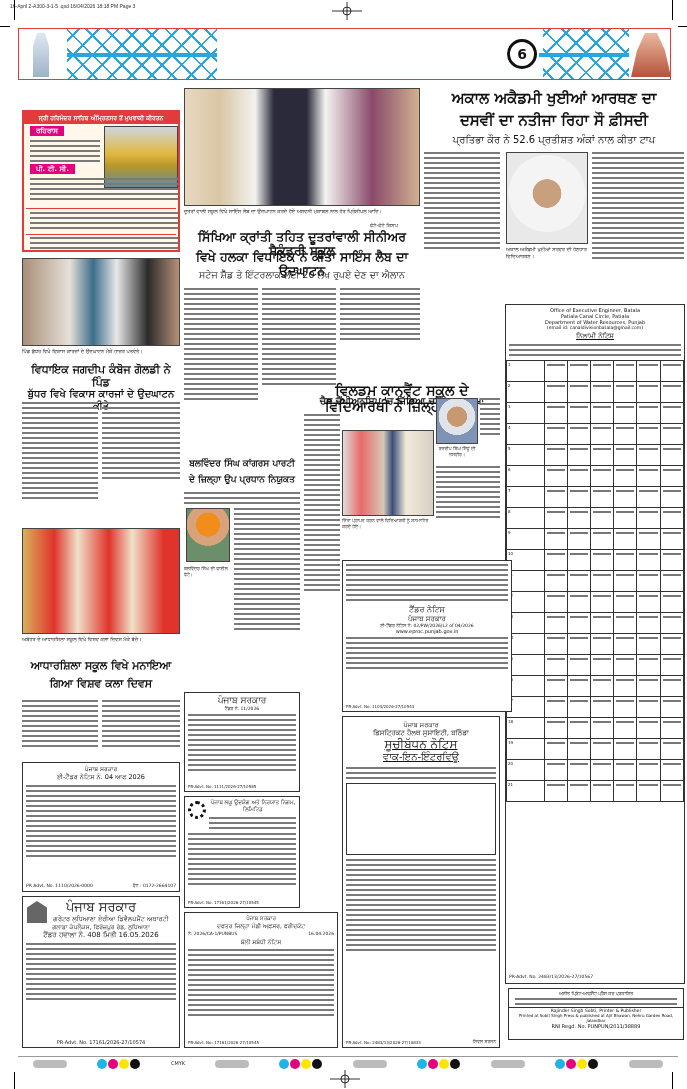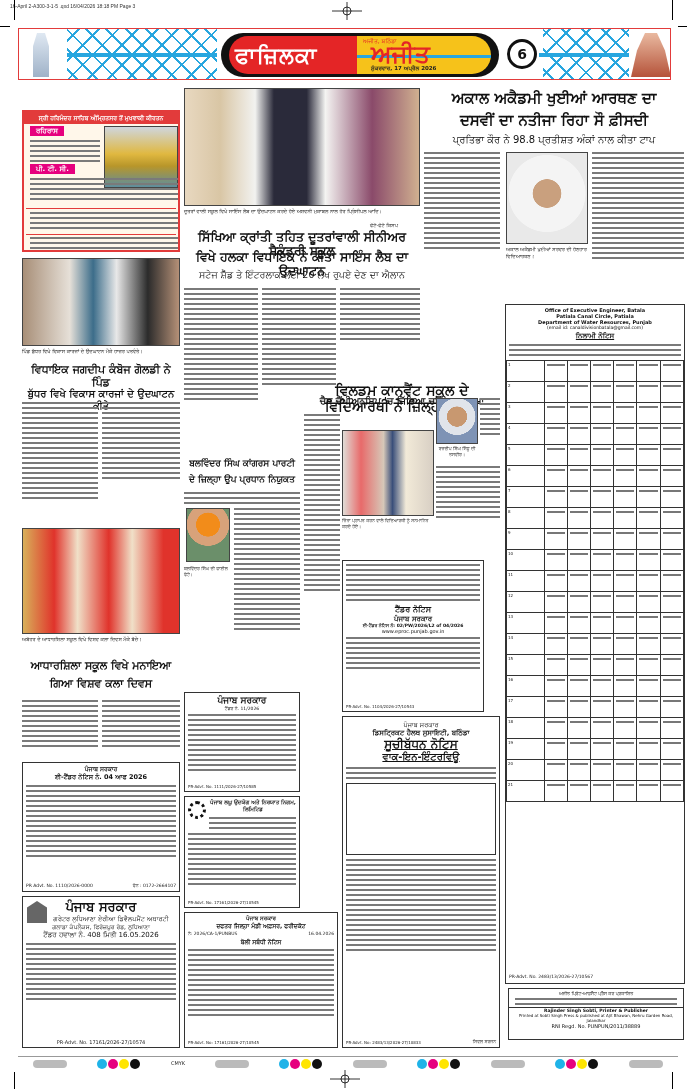--- a/index.html
+++ b/index.html
@@ -24,21 +24,21 @@
 
 .box{border:1px solid #333;background:#fff}
 .redbox{border:2px solid #e23b3b;background:#fff7ea}
 .photo{background:linear-gradient(135deg,#c98c5a,#8a5a3a 40%,#e8e0d0 60%,#6b7fa0);border:1px solid #444}
 .lines{display:flex;flex-direction:column;gap:3px}
 .lines i{display:block;height:2px;background:#7a7a7a}
 .hl{font-weight:bold;color:#111;text-align:center;line-height:1.15}
 .cap{font-size:5px;color:#222;line-height:1.3}
 .tbl{border-collapse:collapse;width:100%;font-size:4px}
 .tbl td{border:1px solid #333;height:21px;vertical-align:top;padding:1px}
-.adtitle{font-weight:bold;text-align:center}
+.adtitle{font-weight:normal;text-align:center}
 .dots span{display:inline-block;width:10px;height:10px;border-radius:50%;margin-right:1px}
 .oval{display:inline-block;width:34px;height:8px;border-radius:4px;background:#bbb}
 </style>
 </head>
 <body>
 
 <div class="abs slug">16-April 2-A300-3-1-5 .qxd   16/04/2026   18:18 PM   Page 3</div>
 <div class="abs crop" style="left:14px;top:0;width:1px;height:20px"></div>
 <div class="abs crop" style="left:0;top:26px;width:10px;height:1px"></div>
 <div class="abs crop" style="left:672px;top:0;width:1px;height:20px"></div>
@@ -48,29 +48,20 @@
       <line x1="0" y1="9" x2="30" y2="9" stroke="#000" stroke-width="0.8"></line>
       <line x1="15" y1="0" x2="15" y2="18" stroke="#000" stroke-width="0.8"></line>
       <circle cx="15" cy="9" r="4" fill="none" stroke="#000" stroke-width="0.8"></circle>
     </svg>
 </div>
 
 <div class="abs mast">
   <div class="tower" style="left:2px;background:linear-gradient(#dfe8f2,#9fb2c8);clip-path:polygon(40% 0,60% 0,70% 30%,70% 100%,30% 100%,30% 30%)"></div>
   <div class="pat" style="left:48px;width:150px"></div>
   <div class="band" style="left:48px;width:150px"></div>
-  <div class="pill">
-    <div class="red"></div>
-      <div class="yel"></div>
-      <div class="blu"></div>
-    <span class="brand1">ਫਾਜ਼ਿਲਕਾ</span>
-    <span class="city">ਅਜੀਤ, ਬਠਿੰਡਾ</span>
-    <span class="brand2">ਅਜੀਤ</span>
-    <span class="mdate">ਸ਼ੁੱਕਰਵਾਰ, 17 ਅਪ੍ਰੈਲ 2026</span>
-  </div>
   <div class="pageno">6</div>
   <div class="pat" style="left:524px;width:86px"></div>
   <div class="band" style="left:520px;width:90px"></div>
   <div class="tower" style="left:612px;background:linear-gradient(#e9b9a0,#b5533a);clip-path:polygon(35% 0,65% 0,85% 40%,100% 100%,0 100%,15% 40%)"></div>
 </div>
 
 <div class="abs redbox" style="left:22px;top:110px;width:158px;height:142px">
   <div style="background:#e23b3b;color:#fff;font-size:6px;font-weight:bold;padding:2px;text-align:center">ਸ੍ਰੀ ਹਰਿਮੰਦਰ ਸਾਹਿਬ ਅੰਮ੍ਰਿਤਸਰ ਤੋਂ ਮੁਖਵਾਕੀ ਕੀਰਤਨ</div>
   <div style="position:absolute;left:6px;top:14px;background:#e6007e;color:#fff;font-size:7px;font-weight:bold;padding:1px 6px">ਰਹਿਰਾਸ</div>
   <div class="photo" style="position:absolute;left:80px;top:14px;width:74px;height:62px;background:linear-gradient(#cfd6de,#e0b840 45%,#b8962a 65%,#5e8e9e)"></div>
@@ -167,21 +158,21 @@
     <i></i>
     <i></i>
     <i></i>
     <i></i>
     <i></i>
     <i></i>
   </div>
 
 <div class="abs hl" style="left:424px;top:90px;width:260px;font-size:15px">ਅਕਾਲ ਅਕੈਡਮੀ ਖੁਈਆਂ ਆਰਥਣ ਦਾ</div>
 <div class="abs hl" style="left:424px;top:112px;width:260px;font-size:15px">ਦਸਵੀਂ ਦਾ ਨਤੀਜਾ ਰਿਹਾ ਸੌ ਫ਼ੀਸਦੀ</div>
-<div class="abs hl" style="left:424px;top:134px;width:260px;font-size:10px;font-weight:normal">ਪ੍ਰਤਿਭਾ ਕੌਰ ਨੇ 98.8 ਪ੍ਰਤੀਸ਼ਤ ਅੰਕਾਂ ਨਾਲ ਕੀਤਾ ਟਾਪ</div>
+<div class="abs hl" style="left:424px;top:134px;width:260px;font-size:10px;font-weight:normal">ਪ੍ਰਤਿਭਾ ਕੌਰ ਨੇ 52.6 ਪ੍ਰਤੀਸ਼ਤ ਅੰਕਾਂ ਨਾਲ ਕੀਤਾ ਟਾਪ</div>
 <div class="abs lines" style="left:424px;top:152px;width:76px">
     <i></i>
     <i></i>
     <i></i>
     <i></i>
     <i></i>
     <i></i>
     <i></i>
     <i></i>
     <i></i>
@@ -973,21 +964,21 @@
       <i></i>
       <i></i>
       <i></i>
       <i></i>
       <i></i>
       <i></i>
     </div>
   <div class="cap" style="position:absolute;left:3px;bottom:2px;font-size:4px">PR-Advt. No: 17161/2026-27/10545</div>
 </div>
 
-<div class="abs box" style="left:342px;top:560px;width:142px;height:152px">
+<div class="abs box" style="left:342px;top:560px;width:170px;height:152px">
   <div class="lines" style="margin:3px">
       <i></i>
       <i></i>
       <i></i>
       <i></i>
       <i></i>
       <i></i>
       <i></i>
       <i></i>
     </div>

